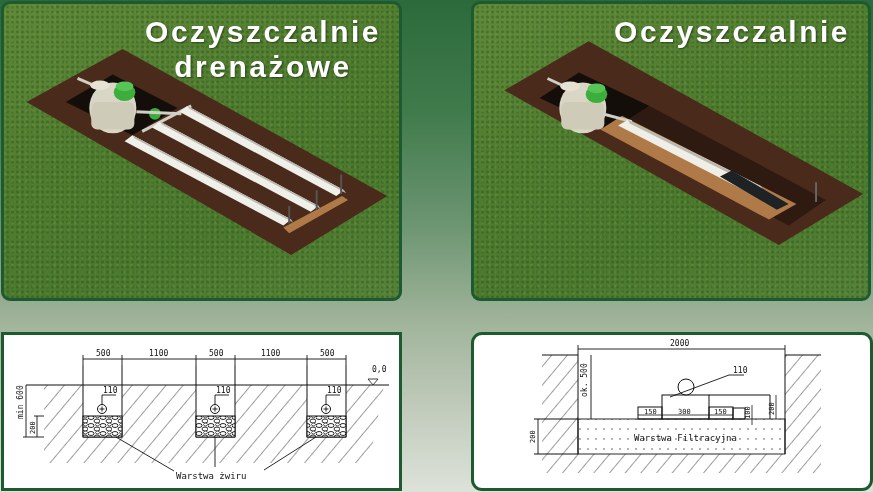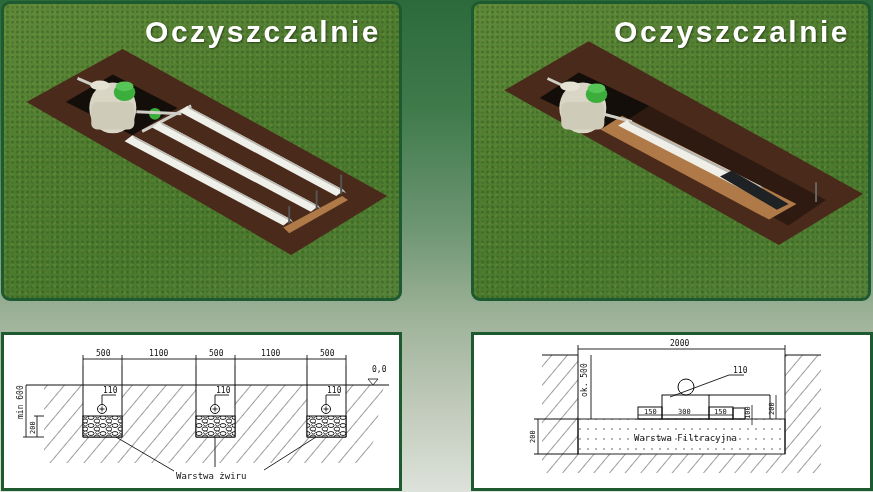--- a/index.html
+++ b/index.html
@@ -33,21 +33,21 @@
     line-height: 35px;
     text-align: center;
     text-shadow: 1px 1px 2px rgba(0,0,0,0.45);
   }
   .frame {
     position: absolute;
     background: #ffffff;
     border: 3px solid #1d5a30;
   }
   #frame-left { left: 1px; top: 332px; width: 401px; height: 159px; }
-  #frame-right { left: 471px; top: 332px; width: 402px; height: 159px; }
+  #frame-right { left: 471px; top: 332px; width: 402px; height: 159px; border-radius: 11px; }
   .frame svg { position: absolute; left: 0; top: 0; width: 100%; height: 100%; }
   .dtext { font-family: "DejaVu Sans Mono", monospace; fill: #111; }
 </style>
 </head>
 <body>
 
 <div id="panel-left" class="panel">
   <svg class="scene" viewBox="0 0 401 300">
 
     <polygon points="22,100 120,46 390,196 292,256" fill="#4a2a1a"></polygon>
@@ -78,20 +78,21 @@
       <polygon points="178,110 186,104 346,190 338,196" fill="#f0f0ea"></polygon>
       <polygon points="186,104 188,107 348,193 346,190" fill="#b8b8b0"></polygon>
     </g>
 
     <line x1="290" y1="206" x2="290" y2="224" stroke="#555" stroke-width="2"></line>
     <line x1="318" y1="190" x2="318" y2="210" stroke="#555" stroke-width="2"></line>
     <line x1="343" y1="174" x2="343" y2="194" stroke="#555" stroke-width="2"></line>
   </svg>
   <div class="panel-title">
     <div>Oczyszczalnie</div>
+    <div>drenażowe</div>
   </div>
 </div>
 
 <div id="panel-right" class="panel">
   <svg class="scene" viewBox="0 0 400 300">
 
     <polygon points="30,88 116,38 396,194 310,246" fill="#4a2a1a"></polygon>
 
     <polygon points="66,96 106,70 178,104 138,130" fill="#140e0a"></polygon>
 

